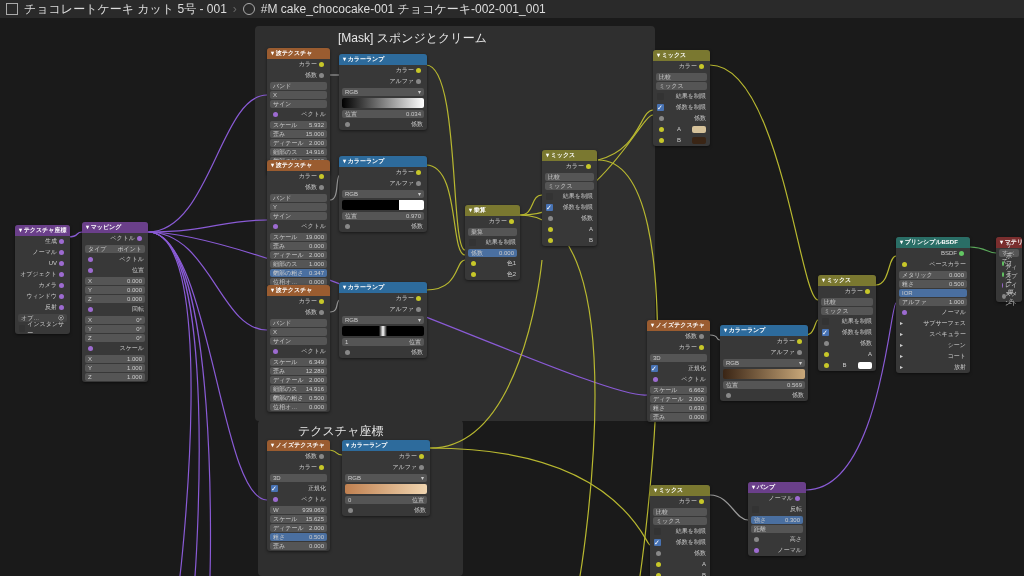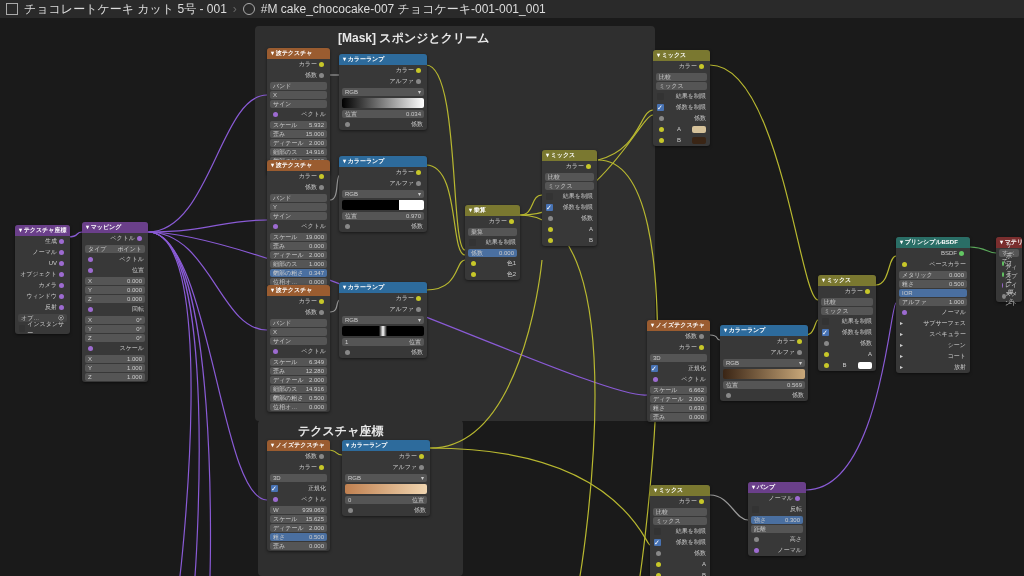--- a/index.html
+++ b/index.html
@@ -1,21 +1,21 @@
 <!DOCTYPE html>
 <html><head>
 <meta charset="utf-8">
 <style>
   html,body{margin:0;padding:0;width:1024px;height:576px;background:#1a1a1a;font-family:sans-serif;font-size:7px;color:#ccc;overflow:hidden;position:relative}
   .topbar{position:absolute;top:0;left:0;right:0;height:18px;background:#2a2a2a;display:flex;align-items:center;padding:0 6px;font-size:12px;color:#ddd;gap:6px}
   .topbar .sep{color:#666}
   .topbar .icon{width:10px;height:10px;border:1px solid #aaa;display:inline-block}
   .topbar .globe{width:10px;height:10px;border:1px solid #aaa;border-radius:50%;display:inline-block}
   .frame{position:absolute;background:#2f2f2f;border-radius:4px}
-  .frame-label{position:absolute;color:#e8e8e8;font-size:12px;font-weight:700}
+  .frame-label{position:absolute;color:#e8e8e8;font-size:12px;font-weight:400}
   .node{position:absolute;background:#383838;border-radius:3px;box-shadow:0 1px 3px rgba(0,0,0,.5);font-size:6px;color:#ccc}
   .nhdr{height:11px;line-height:11px;padding:0 4px;border-radius:3px 3px 0 0;color:#fff;font-weight:600;white-space:nowrap;overflow:hidden}
   .nhdr::before{content:"▾ ";font-size:6px}
   .h-purple{background:#6a3f8a}
   .h-orange{background:#9a5c30}
   .h-blue{background:#2d6b9c}
   .h-olive{background:#7a7830}
   .h-teal{background:#2a6e66}
   .h-red{background:#7a2e2e}
   .row{padding:1px 4px;display:flex;justify-content:space-between;align-items:center;height:9px;line-height:9px}
@@ -46,21 +46,21 @@
   .w-green{stroke:#5aa85a}
 </style>
 </head>
 <body>
 
 <div class="topbar">
   <span class="icon"></span>
   <span>チョコレートケーキ カット 5号 - 001</span>
   <span class="sep">›</span>
   <span class="globe"></span>
-  <span>#M cake_chococake-007 チョコケーキ-001-001_001</span>
+  <span>#M cake_chococake-001 チョコケーキ-002-001_001</span>
 </div>
 
 <div class="frame" style="left:255px;top:26px;width:400px;height:395px"></div>
 <div class="frame-label" style="left:338px;top:30px">[Mask] スポンジとクリーム</div>
 <div class="frame" style="left:258px;top:420px;width:205px;height:156px"></div>
 <div class="frame-label" style="left:298px;top:423px">テクスチャ座標</div>
 
 <svg class="wires">
 
   <path class="w-purple" d="M68 237 C80 237 75 232 82 232"></path>

